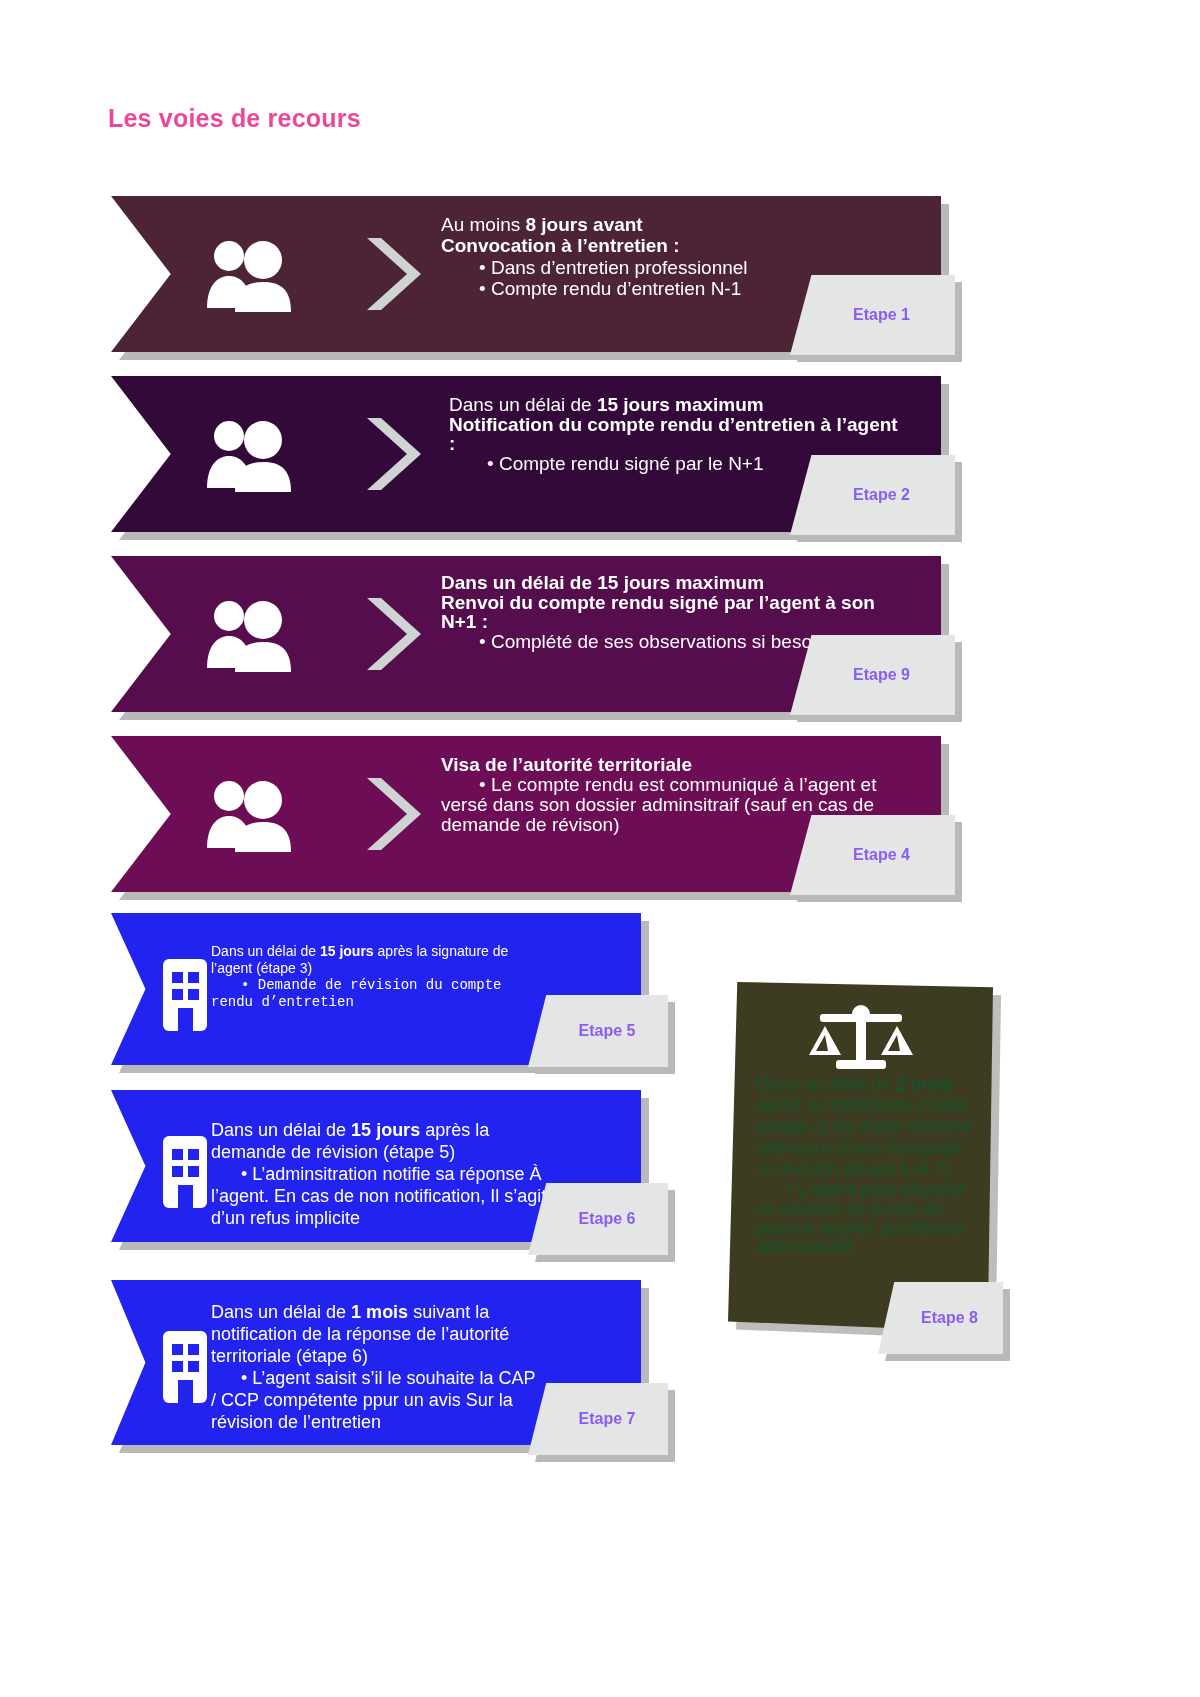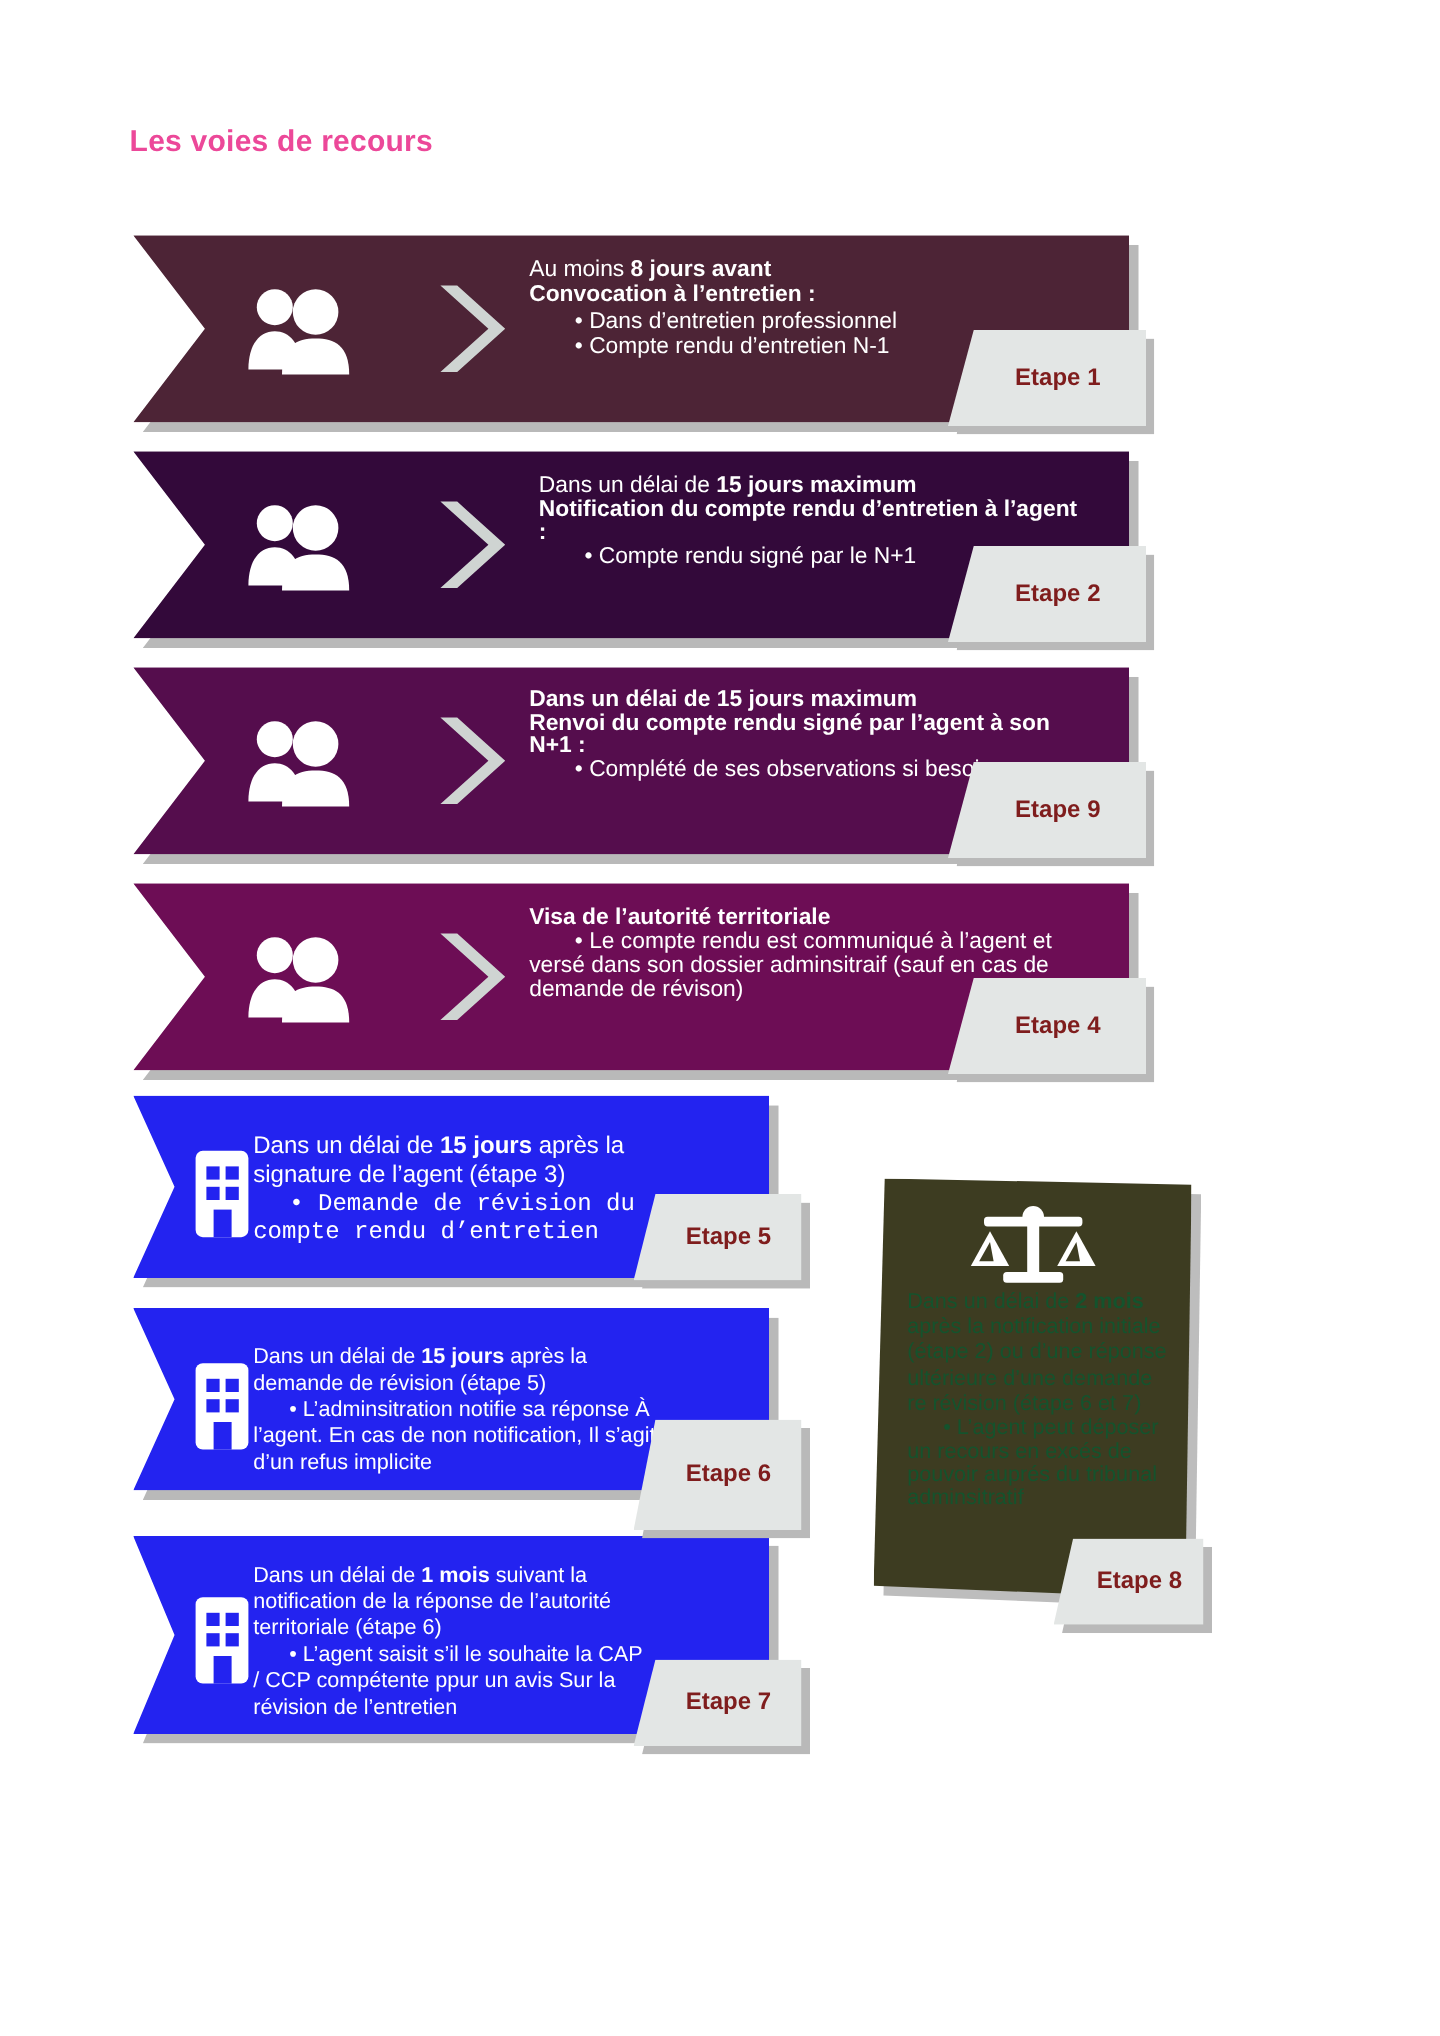--- a/index.html
+++ b/index.html
@@ -68,23 +68,23 @@
   .txt .hl{font-weight:bold;}
   .txt .hd{font-weight:bold;display:block;}
   .txt .ln{display:block;}
   .txt .bul{display:block;text-indent:38px;}
   .txt .bul2{display:block;}
 
   
   .tag{
     position:absolute;
     z-index:4;
-    color:#7f1d1d;
+    color:#8b5cf6;
     font-weight:bold;
-    font-size:20px;
+    font-size:16px;
   }
   .tag .tshape{
     position:absolute;left:0;top:0;width:100%;height:100%;
     background:#e3e6e5;
     clip-path:polygon(13% 0, 100% 0, 100% 100%, 0 100%);
     z-index:1;
   }
   .tag .tshade{
     position:absolute;left:7px;top:7px;width:100%;height:100%;
     background:#b9b9b9;
@@ -241,21 +241,21 @@
     <div class="icon-zone" style="left:38px;top:40px;width:72px;height:80px;">
       <svg width="72" height="80" viewBox="0 0 72 80">
         <rect x="14" y="6" width="44" height="72" rx="6" fill="#fff"></rect>
         <rect x="23" y="19" width="11" height="11" fill="#2323f0"></rect>
         <rect x="39" y="19" width="11" height="11" fill="#2323f0"></rect>
         <rect x="23" y="36" width="11" height="11" fill="#2323f0"></rect>
         <rect x="39" y="36" width="11" height="11" fill="#2323f0"></rect>
         <rect x="29" y="55" width="15" height="23" fill="#2323f0"></rect>
       </svg>
     </div>
-    <div class="txt" style="left:100px;top:30px;width:330px;font-size:20px;line-height:1.22;">
+    <div class="txt" style="left:100px;top:30px;width:330px;font-size:14px;line-height:1.22;">
       <span class="ln"><span>Dans un délai de </span><span class="hl">15 jours</span><span> après la signature de l’agent (étape 3)</span></span>
       <span class="bul2" style="text-indent:30px;font-family:Liberation Mono, monospace;">• <span>Demande de révision du compte rendu d’entretien</span></span>
     </div>
   </div>
   <div class="tag" style="left:528px;top:995px;width:140px;height:72px;">
     <div class="tshade"></div>
     <div class="tshape"></div>
     <div class="tlabel">Etape 5</div>
   </div>
 
@@ -270,21 +270,21 @@
         <rect x="23" y="36" width="11" height="11" fill="#2323f0"></rect>
         <rect x="39" y="36" width="11" height="11" fill="#2323f0"></rect>
         <rect x="29" y="55" width="15" height="23" fill="#2323f0"></rect>
       </svg>
     </div>
     <div class="txt" style="left:100px;top:30px;width:340px;font-size:18px;line-height:1.22;">
       <span class="ln"><span>Dans un délai de </span><span class="hl">15 jours</span><span> après la demande de révision (étape 5)</span></span>
       <span class="bul2" style="text-indent:30px;">• <span>L’adminsitration notifie sa réponse À l’agent. En cas de non notification, Il s’agit d’un refus implicite</span></span>
     </div>
   </div>
-  <div class="tag" style="left:528px;top:1183px;width:140px;height:92px;">
+  <div class="tag" style="left:528px;top:1183px;width:140px;height:72px;">
     <div class="tshade"></div>
     <div class="tshape"></div>
     <div class="tlabel">Etape 6</div>
   </div>
 
   <div class="banner blue" style="left:111px;top:1252px;width:530px;height:165px;margin-top:28px;">
     <div class="shade"></div>
     <div class="shape" style="background:#2323f0;"></div>
     <div class="icon-zone" style="left:38px;top:45px;width:72px;height:80px;">
       <svg width="72" height="80" viewBox="0 0 72 80">

